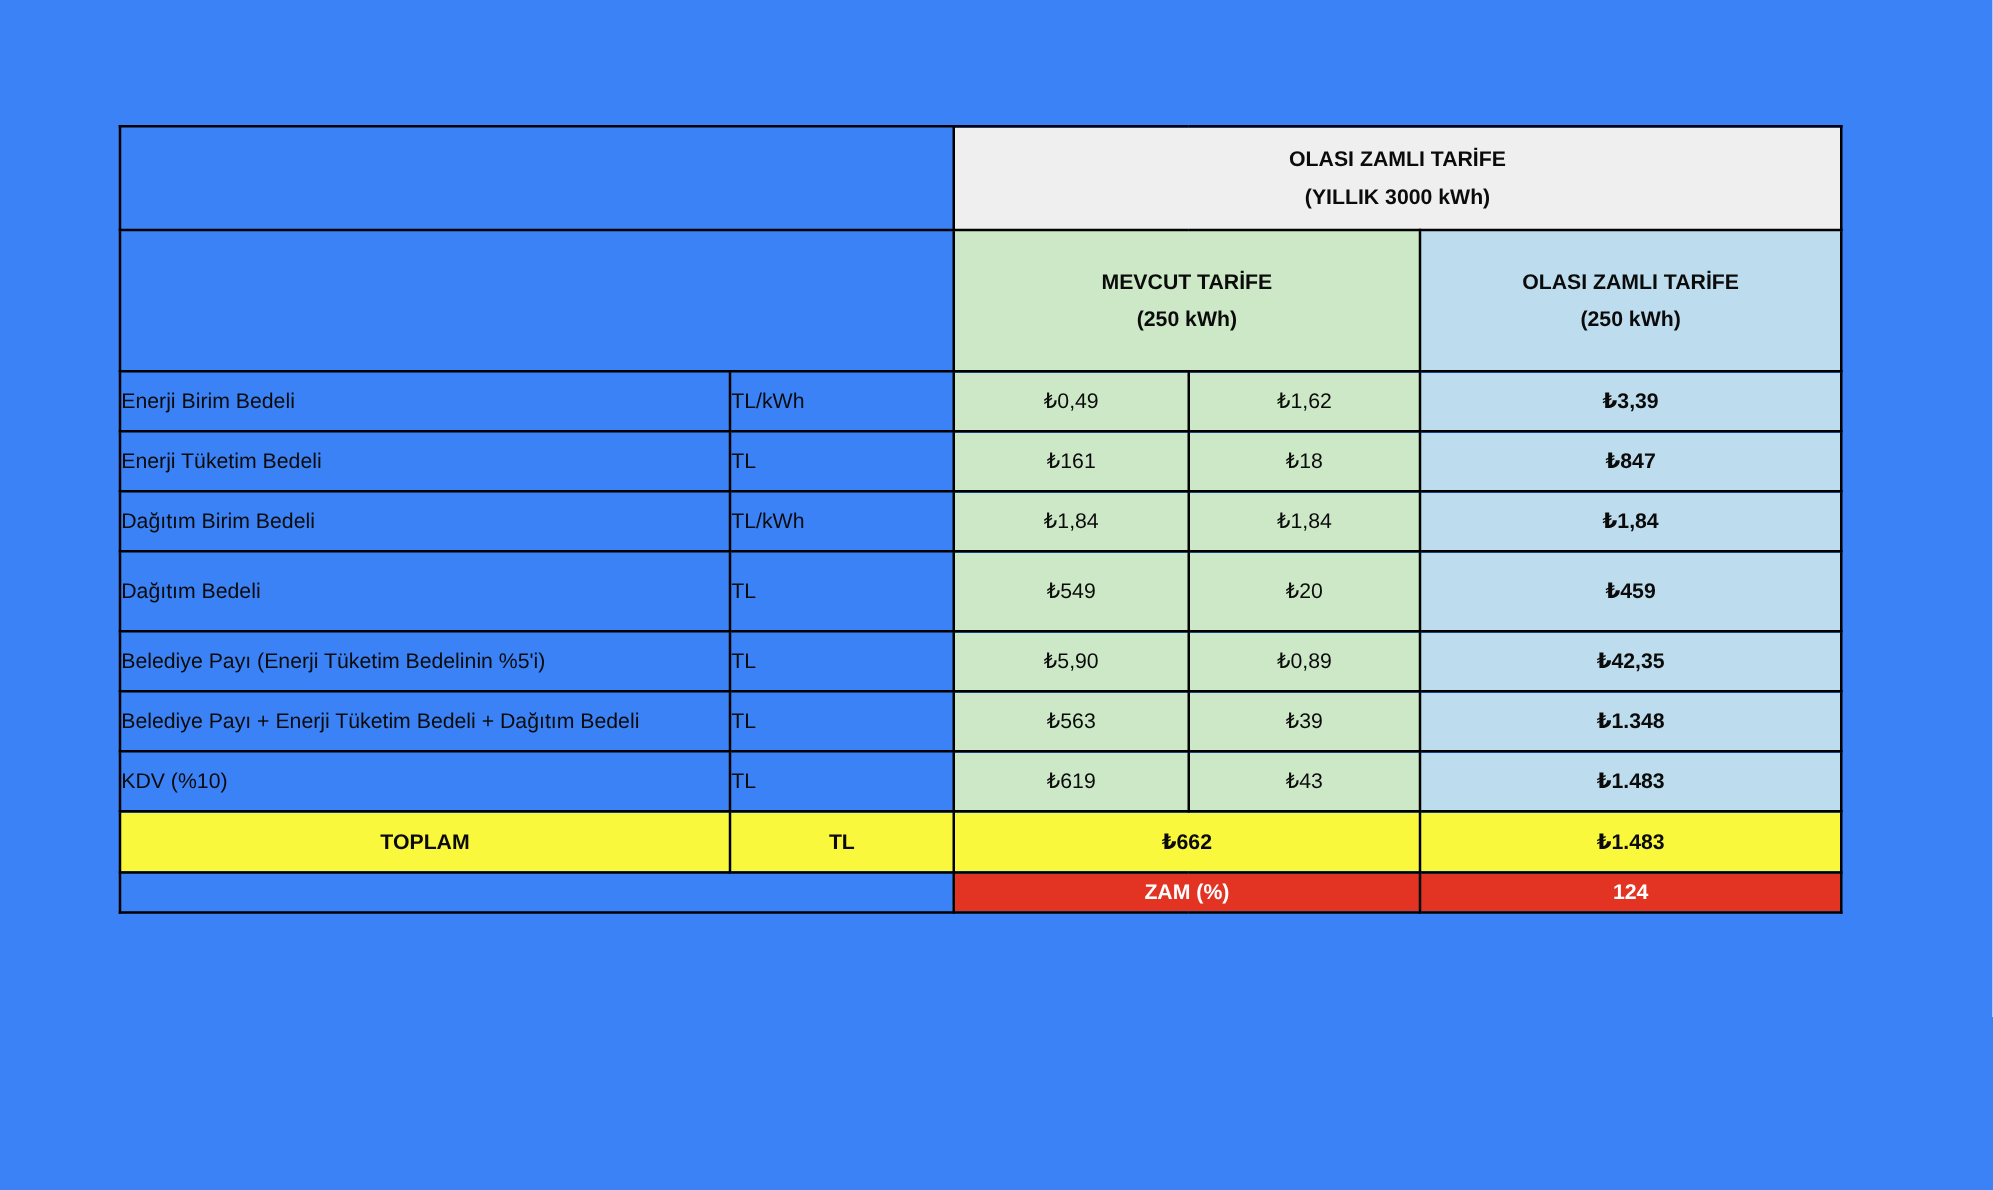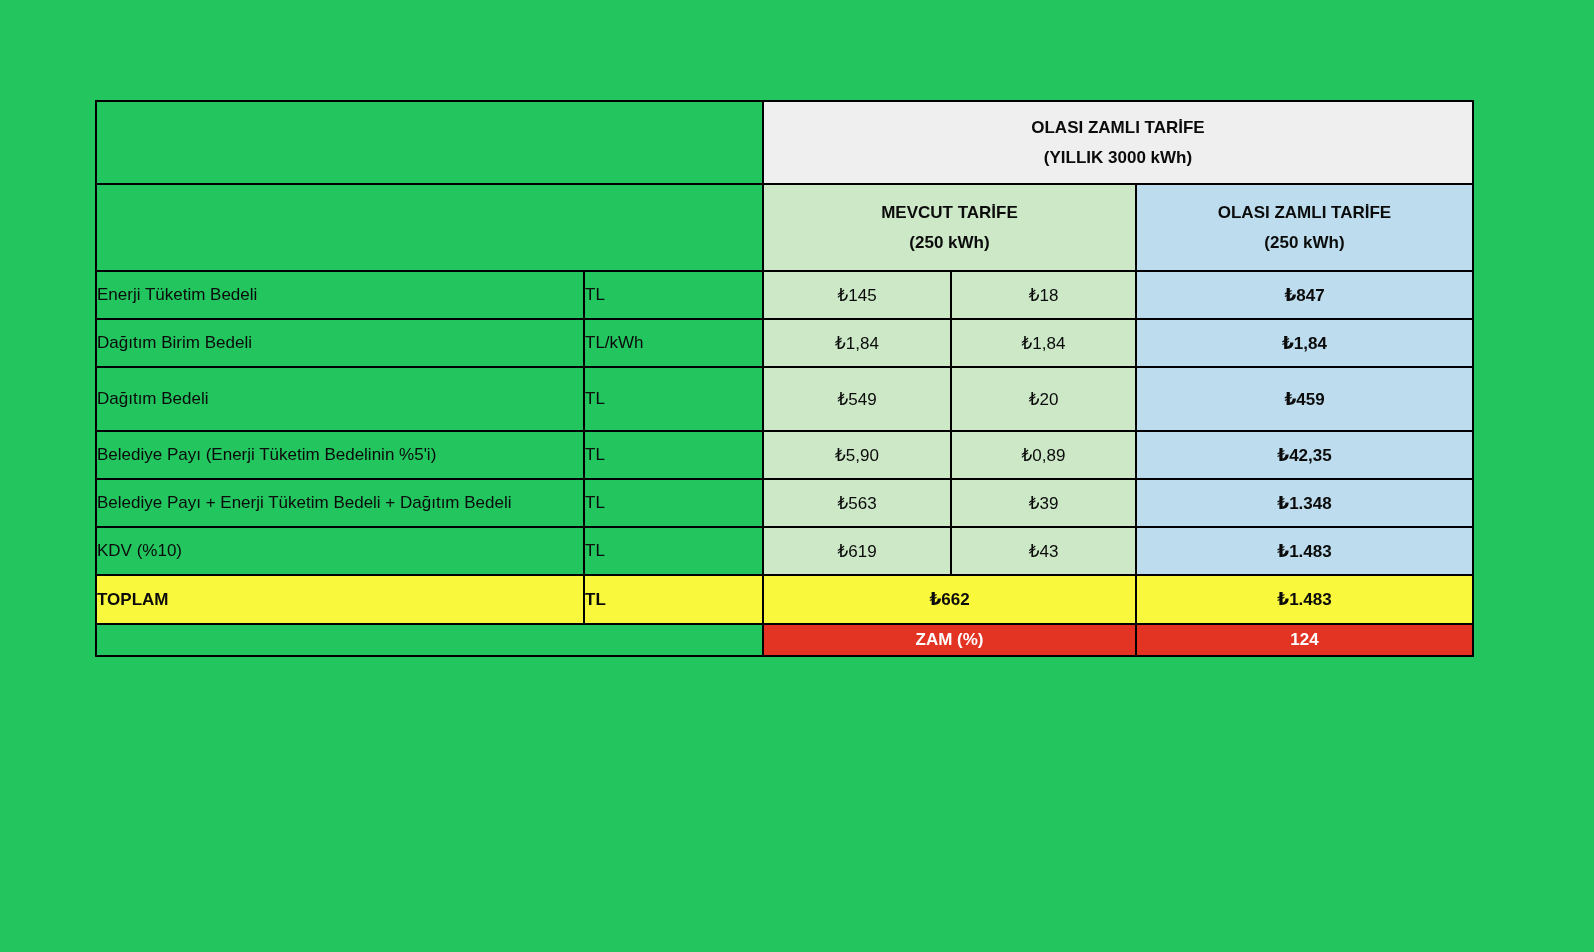--- a/index.html
+++ b/index.html
@@ -1,40 +1,40 @@
 <!DOCTYPE html>
 <html style="--header-gray: #efefef; --green: #cce8c7; --blue: #bdddee; --yellow: #faf83c; --red: #e23323; --zam-text: #ffffff; --border: #000000;"><head>
 <meta charset="utf-8">
 <style>
   html,body { margin:0; padding:0; background:#ffffff; }
   .canvas {
     position:relative;
     width:1594px; height:952px;
-    background:#22c55e;
+    background:#3b82f6;
     font-family:"Liberation Sans","DejaVu Sans",sans-serif;
     color:#0b0b0b;
     overflow:hidden;
   }
   table.tariff {
     position:absolute; left:95px; top:100px;
     border-collapse:collapse; table-layout:fixed;
   }
   table.tariff td {
     border:2px solid #000;
     font-size:17px;
     vertical-align:middle;
     padding:0;
     overflow:hidden;
     white-space:nowrap;
   }
   td.blank { border:none; background:transparent; }
   td.gray   { background:var(--header-gray,#efefef); }
   td.green  { background:var(--green,#cce8c7); }
   td.blue   { background:var(--blue,#bdddee); }
-  td.yellow { background:var(--yellow,#faf83c); }
+  td.yellow { background:var(--yellow,#faf83c);text-align:center; }
   td.red    { background:var(--red,#e23323); color:var(--zam-text,#ffffff); }
   .hdr  { text-align:center; font-weight:700; line-height:1.72; }
   .lbl  { text-align:left; padding-left:7px; }
   .val  { text-align:center; }
   .bold { font-weight:700; }
   
   .bt3 { border-top-width:3px; }
   .bb3 { border-bottom-width:3px; }
   .bl3 { border-left-width:3px; }
   .br3 { border-right-width:3px; }
@@ -54,37 +54,44 @@
 
     <tbody>
         <tr style="height:83px">
       <td colspan="2" class="blank"></td>
       <td colspan="3" class="gray hdr bt3 bl3 br3">
         <div>OLASI ZAMLI TARİFE</div>
         <div>(YILLIK 3000 kWh)</div>
       </td>
     </tr>
 
-    <tr style="height:87px">
+    <tr style="height:113px">
       <td colspan="2" class="blank"></td>
       <td colspan="2" class="green hdr bl3">
         <div>MEVCUT TARİFE</div>
         <div>(250 kWh)</div>
       </td>
       <td class="blue hdr br3">
         <div>OLASI ZAMLI TARİFE</div>
         <div>(250 kWh)</div>
       </td>
     </tr>
 
 
     <tr style="height:48px">
+      <td class="lbl bl3">Enerji Birim Bedeli</td>
+      <td class="lbl">TL/kWh</td>
+      <td class="green val">₺0,49</td>
+      <td class="green val">₺1,62</td>
+      <td class="blue val bold br3">₺3,39</td>
+    </tr>
+    <tr style="height:48px">
       <td class="lbl bl3">Enerji Tüketim Bedeli</td>
       <td class="lbl">TL</td>
-      <td class="green val">₺145</td>
+      <td class="green val">₺161</td>
       <td class="green val">₺18</td>
       <td class="blue val bold br3">₺847</td>
     </tr>
     <tr style="height:48px">
       <td class="lbl bl3">Dağıtım Birim Bedeli</td>
       <td class="lbl">TL/kWh</td>
       <td class="green val">₺1,84</td>
       <td class="green val">₺1,84</td>
       <td class="blue val bold br3">₺1,84</td>
     </tr>

